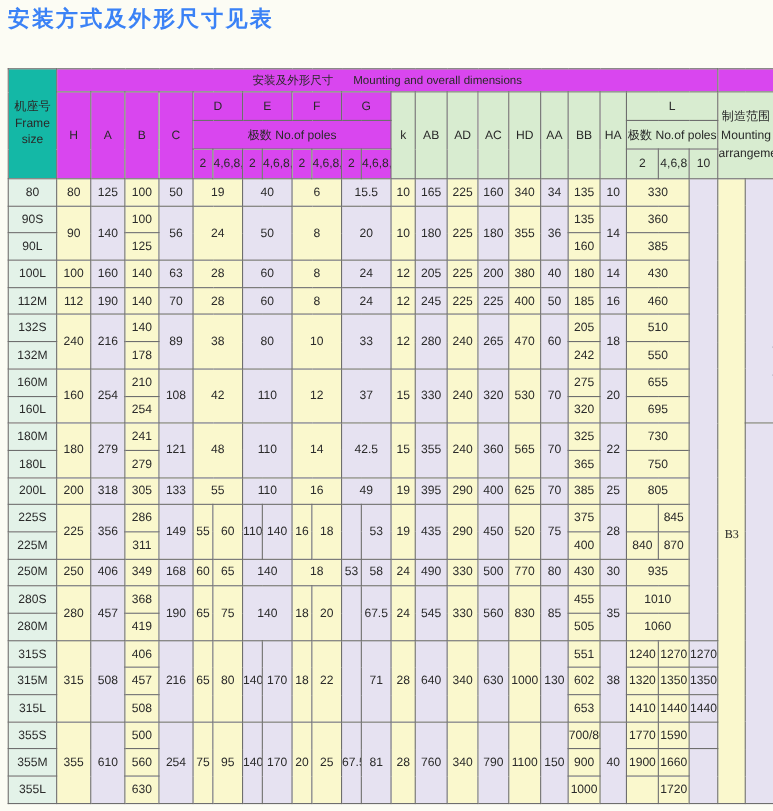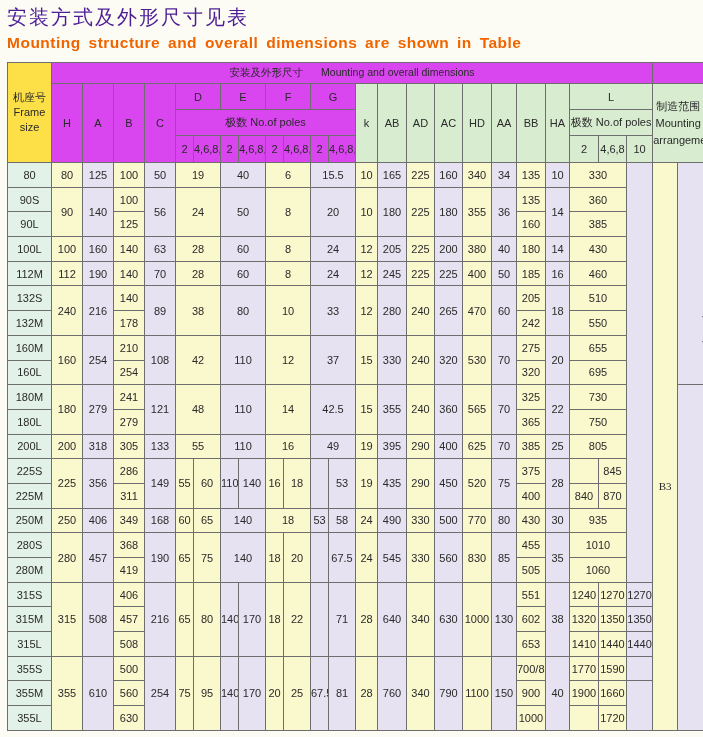--- a/index.html
+++ b/index.html
@@ -1,50 +1,49 @@
 <!DOCTYPE html>
 <html><head>
 <meta charset="utf-8">
 <style>
   html,body{margin:0;padding:0;}
   body{background:#ffffff;font-family:"Liberation Sans","DejaVu Sans",sans-serif;}
   #page{position:relative;width:703px;height:737px;background:#fcfcf4;overflow:hidden;}
-  .title-zh{position:absolute;left:7px;top:4px;font-size:20px;font-weight:normal;color:#4c1d95;letter-spacing:2px;}
+  .title-zh{position:absolute;left:7px;top:4px;font-size:20px;font-weight:bold;color:#3b82f6;letter-spacing:2px;}
   .title-en{position:absolute;left:7px;top:34px;font-size:15.5px;font-weight:bold;color:#f06400;letter-spacing:0.5px;word-spacing:3px;}
   table.dims{position:absolute;left:7px;top:62px;border-collapse:collapse;table-layout:fixed;width:696px;}
   table.dims td{border:1px solid #6e6e6e;text-align:center;vertical-align:middle;font-size:11px;color:#2a2a2a;padding:0;overflow:hidden;}
   tr.hr1{height:21px;} tr.hr2{height:26px;} tr.hr3{height:26px;} tr.hr4{height:27px;}
   tr.dr{height:24.7px;}
   
   col.c-f{background:#e3f2e8;}
   col.c-y{background:#faf8cd;}
   col.c-l{background:#e6e2f1;}
   
   td.hw{background:#d946ef;}
   td.hg{background:#d8ecd0;}
-  td.hf{background:#fde047;}
+  td.hf{background:#14b8a6;}
   td.poles-small{font-size:8.5px;letter-spacing:0;}
   td.small{font-size:9px;}
   .hdr-zh{font-size:10.5px;}
   .hdr-sp{display:inline-block;width:18px;}
   td.frame-hdr div{line-height:15px;font-size:11px;}
   td.ma-hdr div{line-height:17px;font-size:11px;}
   td.b3cell{vertical-align:top;}
   td.b3cell div{margin-top:80px;font-family:Liberation Serif, serif;}
   td.malist{vertical-align:top;}
   td.malist div{margin-top:44px;padding-left:12px;}
   td.malist div div{margin:0;line-height:24.7px;height:24.7px;}
   .watermark{position:absolute;left:380px;top:706px;font-size:16px;color:#c9c9c9;letter-spacing:2px;pointer-events:none;}
 </style>
 </head>
 <body>
 
 <div id="page">
   <div class="title-zh">安装方式及外形尺寸见表</div>
-  <div class="title-en">Mounting structure and overall dimensions are shown in Table</div>
 
   <table class="dims">
     <colgroup>
       <col class="c-f" style="width:44px">
         <col class="c-y" style="width:31px">
         <col class="c-l" style="width:31px">
         <col class="c-y" style="width:31px">
         <col class="c-l" style="width:31px">
       <col class="c-y" style="width:18px">
         <col class="c-y" style="width:27px">

